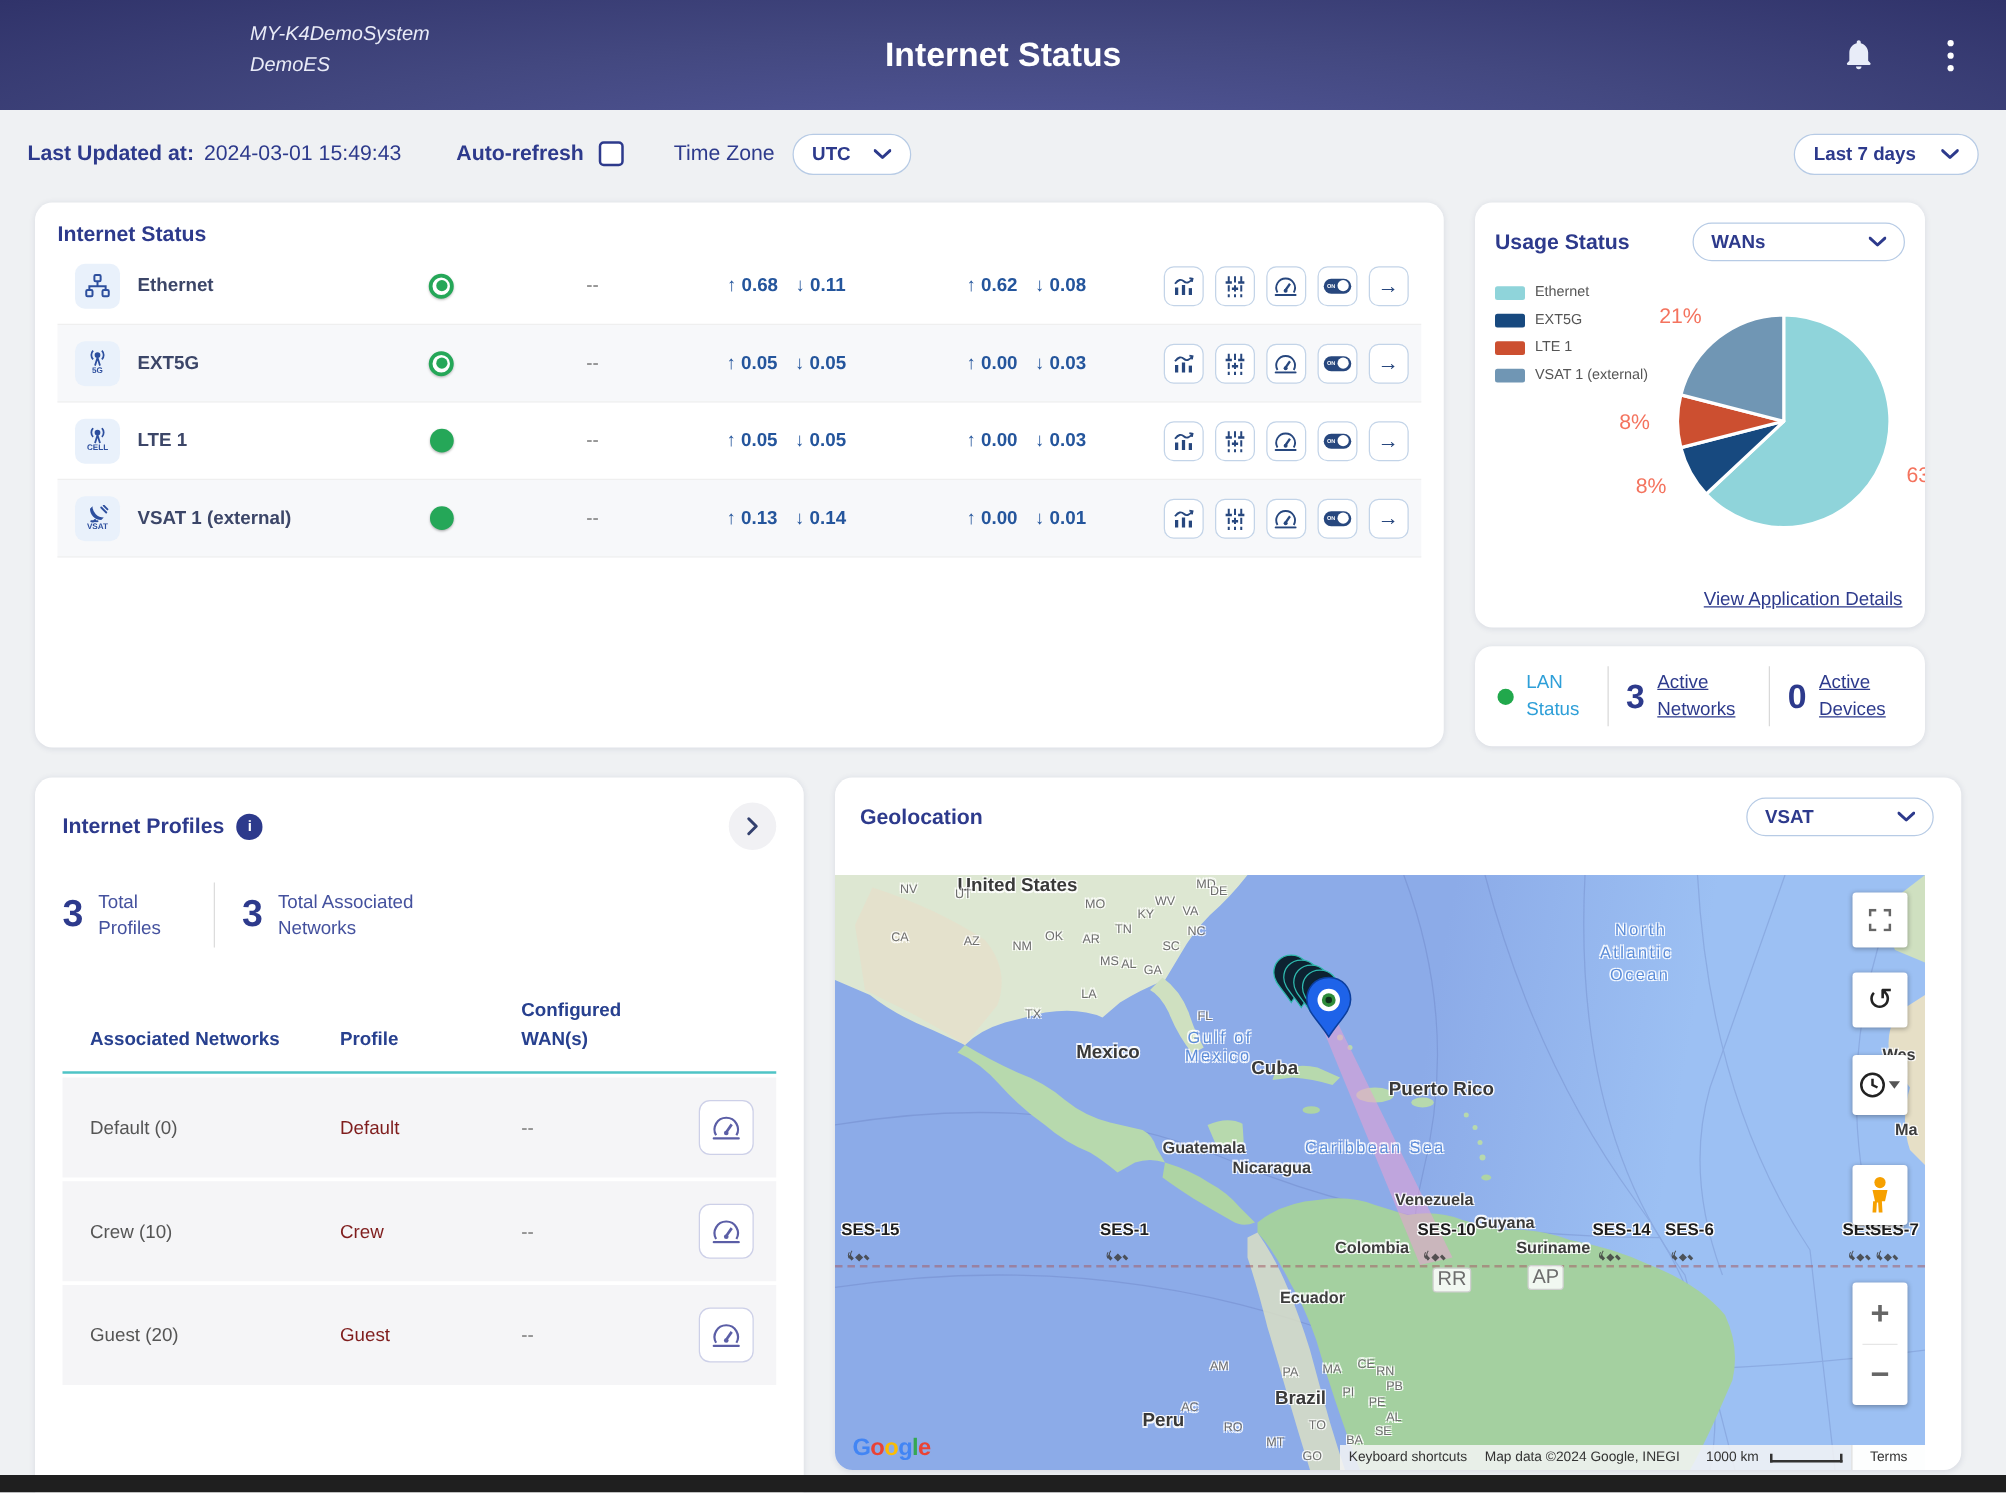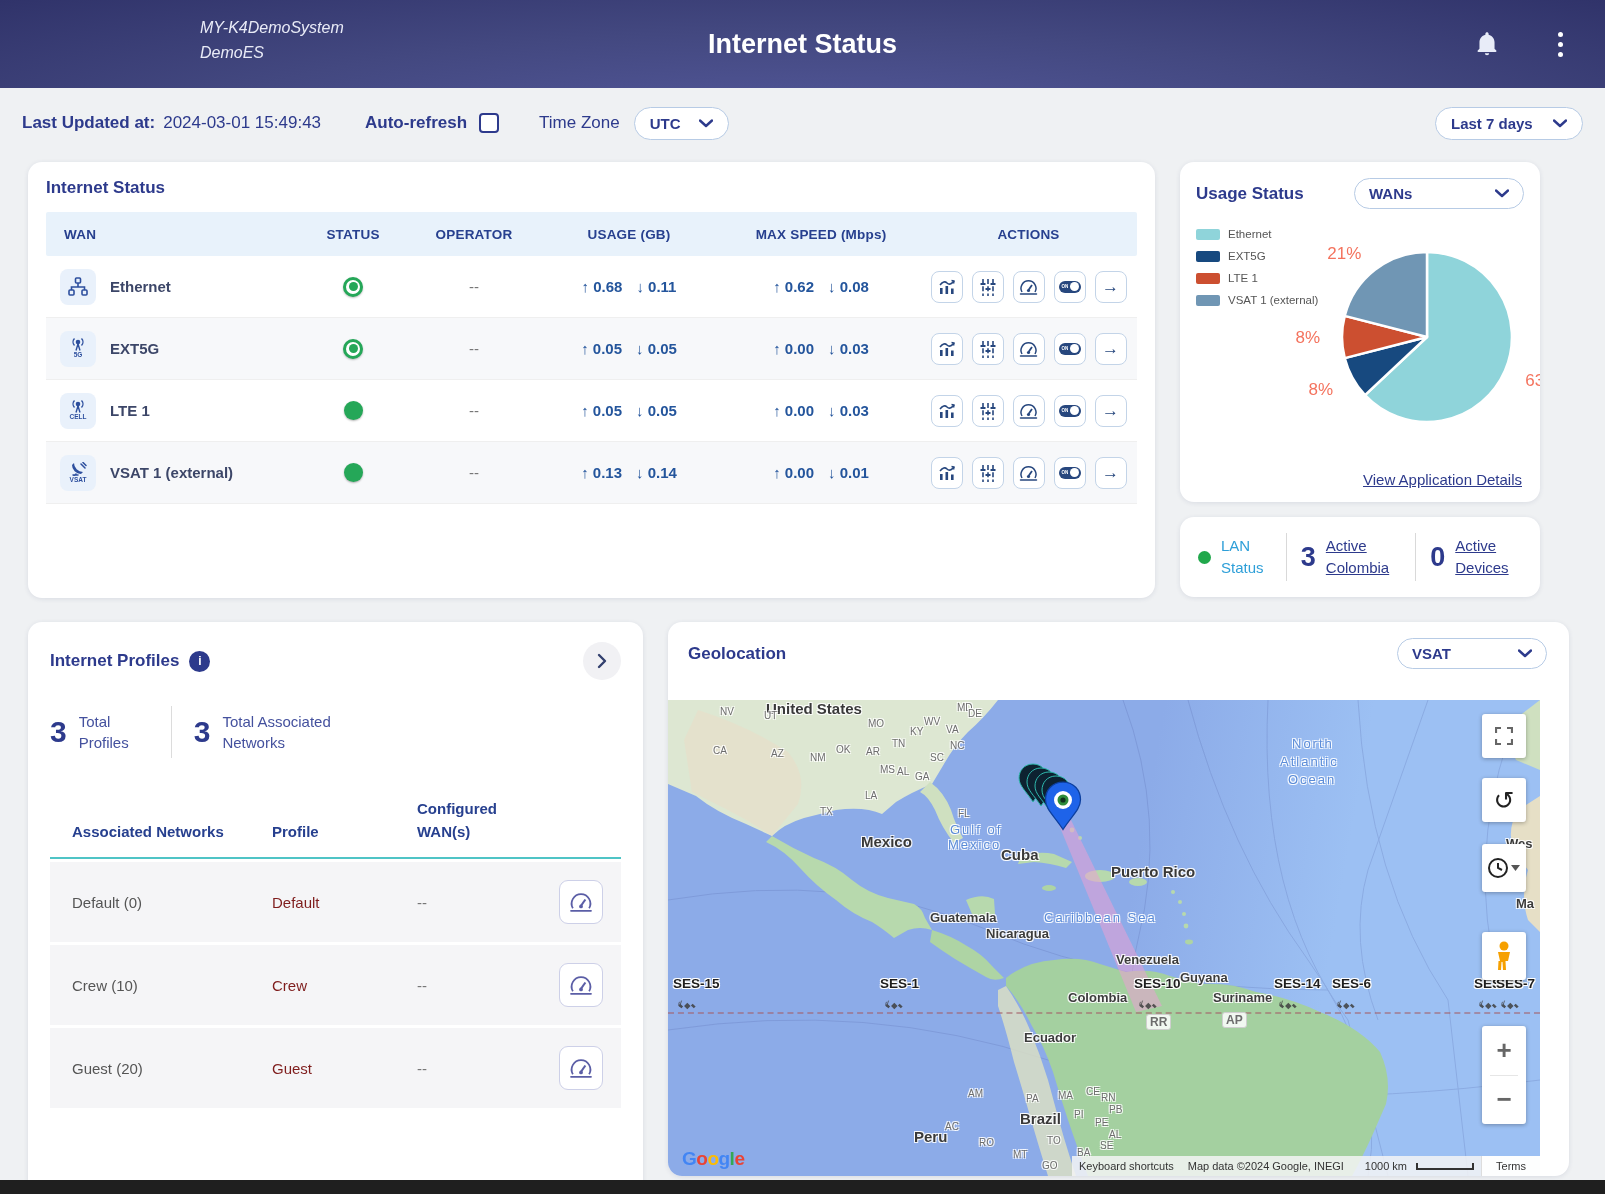--- a/index.html
+++ b/index.html
@@ -113,21 +113,21 @@
   
   #map { position:absolute; left:0; top:78px; width:872px; height:476px;
     background:linear-gradient(100deg, #8cabe8 0%, #8cabe8 52%, #9cc0f3 74%, #9cc0f3 100%); overflow:hidden; }
   #map svg.base { position:absolute; left:0; top:0; }
   .equator { position:absolute; left:0; top:312px; width:100%; border-top:2.5px dashed rgba(164,94,104,.55); }
   .map-label { position:absolute; white-space:nowrap; transform:translate(0,0);
     text-shadow:1px 1px 0 rgba(255,255,255,.85), -1px -1px 0 rgba(255,255,255,.85), 1px -1px 0 rgba(255,255,255,.85), -1px 1px 0 rgba(255,255,255,.85); }
   .k-country-lg { font-size:15px; font-weight:700; color:#393939; }
   .k-country { font-size:13px; font-weight:700; color:#3c3c3c; }
   .k-state { font-size:10px; color:#6d6d6d; font-weight:400; }
-  .k-shield { font-size:12px; color:#6d6d6d; background:rgba(255,255,255,.85); border:1px solid #cfcfcf; border-radius:3px; padding:0 3px; text-shadow:none;font-weight:bold; }
+  .k-shield { font-size:16px; color:#6d6d6d; background:rgba(255,255,255,.85); border:1px solid #cfcfcf; border-radius:3px; padding:0 3px; text-shadow:none; }
   .k-water { font-size:13px; color:#5b8cd8; letter-spacing:2px; font-weight:400; }
   .sat-label { position:absolute; font-size:13.5px; font-weight:700; color:#1e1e1e;
     text-shadow:1px 1px 0 #fff,-1px -1px 0 #fff,1px -1px 0 #fff,-1px 1px 0 #fff; white-space:nowrap; }
   .sat-icon { position:absolute; width:20px; height:16px; opacity:.85; }
   .mapctl { position:absolute; left:814px; width:44px; background:#fff; border-radius:3px; box-shadow:0 1px 4px rgba(0,0,0,.3);
     display:flex; align-items:center; justify-content:center; cursor:pointer; }
   .zoomctl { position:absolute; left:814px; top:326px; width:44px; height:98px; background:#fff; border-radius:3px;
     box-shadow:0 1px 4px rgba(0,0,0,.3); display:flex; flex-direction:column; }
   .zoomctl div { flex:1; display:flex; align-items:center; justify-content:center; font-size:26px; color:#666; font-weight:700; cursor:pointer; }
   .zoomctl .zsep { flex:none; height:1px; background:#e6e6e6; margin:0 8px; }
@@ -182,28 +182,20 @@
     <span class="pill range-pill">
       <span>Last 7 days</span>
       <svg width="14" height="9">
           <polyline points="1,1.5 7,7 13,1.5" fill="none" stroke="#2d3a8c" stroke-width="2.4" stroke-linecap="round" stroke-linejoin="round"></polyline>
         </svg>
     </span>
   </div>
 
   <div class="card" id="card-wan">
     <div class="card-title">Internet Status</div>
-    <div class="wan-grid wan-head">
-      <div>WAN</div>
-      <div>STATUS</div>
-      <div>OPERATOR</div>
-      <div>USAGE (GB)</div>
-      <div>MAX SPEED (Mbps)</div>
-      <div>ACTIONS</div>
-    </div>
     <div id="wan-rows">
         <div class="wan-grid wan-row">
           <div class="wan-cell-name">
             <span class="wan-tile">
               <svg width="20" height="20" viewBox="0 0 20 20" fill="none" stroke="#2d4f9e" stroke-width="1.6">
                 <rect x="7.5" y="1" width="5" height="5" rx="1"></rect>
                 <rect x="1" y="13" width="5" height="5" rx="1"></rect>
                 <rect x="14" y="13" width="5" height="5" rx="1"></rect>
                 <path d="M10,6 V10 M10,10 H3.5 V13 M10,10 H16.5 V13"></path>
               </svg>
@@ -478,21 +470,21 @@
         <text x="181.4" y="96.5" text-anchor="end" font-size="17" fill="#f4735e" font-family="Liberation Sans, sans-serif">21%</text>
       </svg>
     <span class="view-link">View Application Details</span>
   </div>
 
   <div class="card" id="card-lan">
     <span class="lan-dot"></span>
     <span class="lan-label">LAN Status</span>
     <span class="lan-sep"></span>
     <span class="lan-num">3</span>
-    <span class="lan-link" style="width:86px">Active Colombia</span>
+    <span class="lan-link" style="width:86px">Active Networks</span>
     <span class="lan-sep"></span>
     <span class="lan-num">0</span>
     <span class="lan-link" style="width:76px">Active Devices</span>
   </div>
 
   <div class="card" id="card-profiles">
     <div class="prof-head">
       <span class="card-title">Internet Profiles</span>
       <span class="info-ic">i</span>
       <span class="chev-btn">

